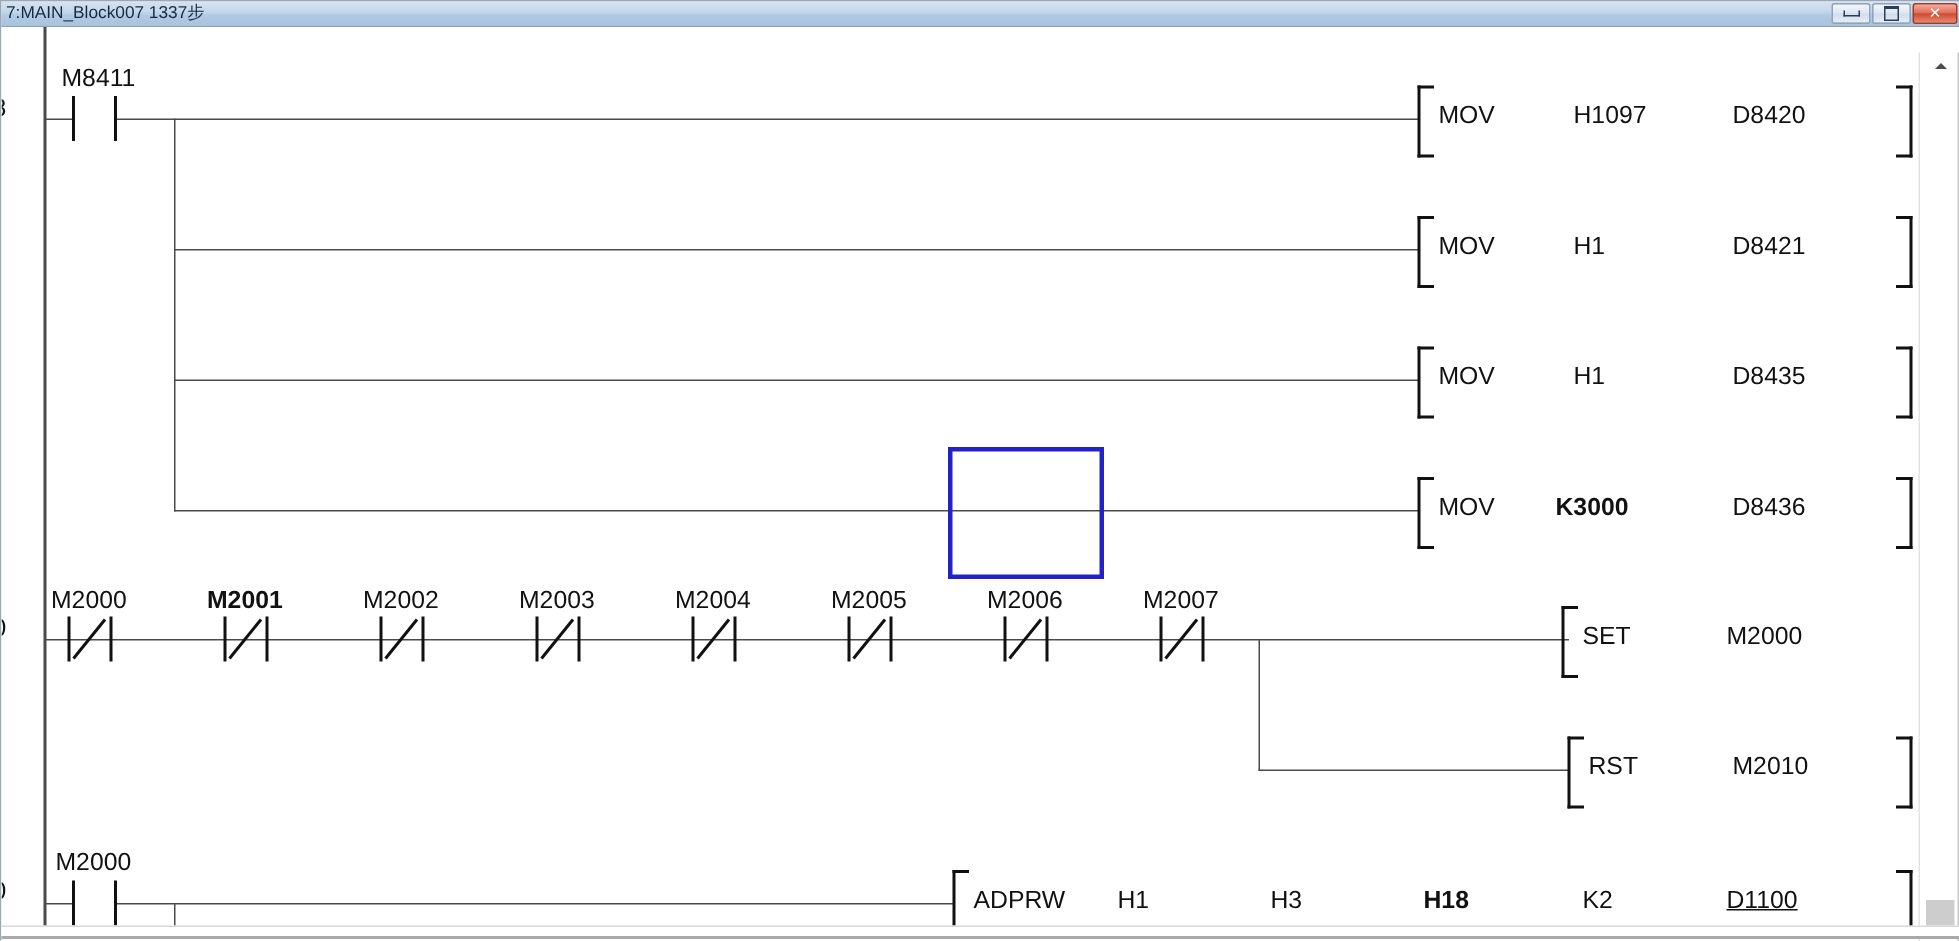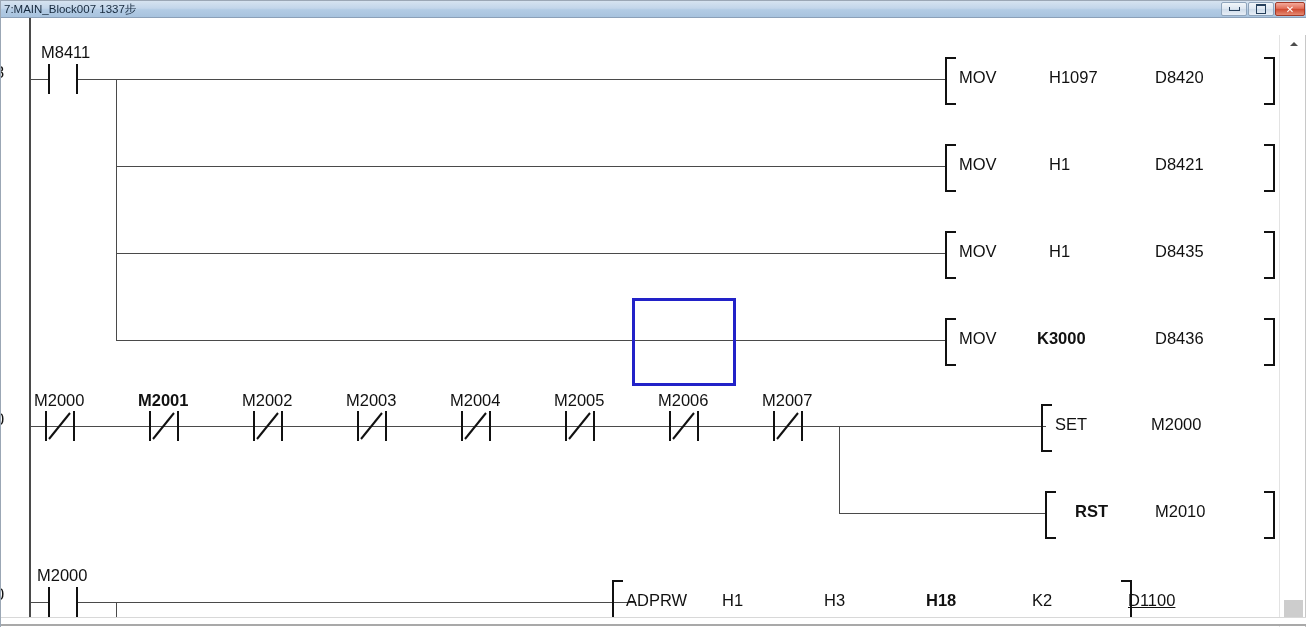--- a/index.html
+++ b/index.html
@@ -293,37 +293,37 @@
       <div class="instr" style="left:1040px;top:386px;width:253px;">
         <div class="bkt l"></div>
         <div class="bkt r"></div>
         <div class="txt" style="left:14px;">SET</div>
         <div class="txt" style="left:110px;">M2000</div>
       </div>
 
       <div class="instr" style="left:1044px;top:473px;width:230px;">
         <div class="bkt l"></div>
         <div class="bkt r"></div>
-        <div class="txt" style="left:30px;font-weight:bold;">RST</div>
+        <div class="txt" style="left:14px;">RST</div>
         <div class="txt" style="left:110px;">M2010</div>
       </div>
 
       <div class="stepno" style="left:-6px;top:567px;">0</div>
 
       <div class="lbl" style="left:36px;top:548px;">M2000</div>
 
       <div class="ln h" style="left:29px;top:584px;width:18px;"></div>
       <div class="contact" style="left:47px;top:569px;">
         <div class="bar l"></div>
           <div class="bar r"></div>
       </div>
       <div class="ln h" style="left:77px;top:584px;width:558px;"></div>
       <div class="ln v" style="left:115px;top:584px;height:18px;"></div>
 
-      <div class="instr" style="left:611px;top:562px;width:520px;">
+      <div class="instr" style="left:634px;top:562px;width:640px;">
         <div class="bkt l"></div>
         <div class="bkt r"></div>
         <div class="txt" style="left:14px;">ADPRW</div>
         <div class="txt" style="left:110px;">H1</div>
         <div class="txt" style="left:212px;">H3</div>
         <div class="txt" style="left:314px;font-weight:bold;">H18</div>
         <div class="txt" style="left:420px;">K2</div>
         <div class="txt" style="left:516px;text-decoration:underline;">D1100</div>
       </div>
 

